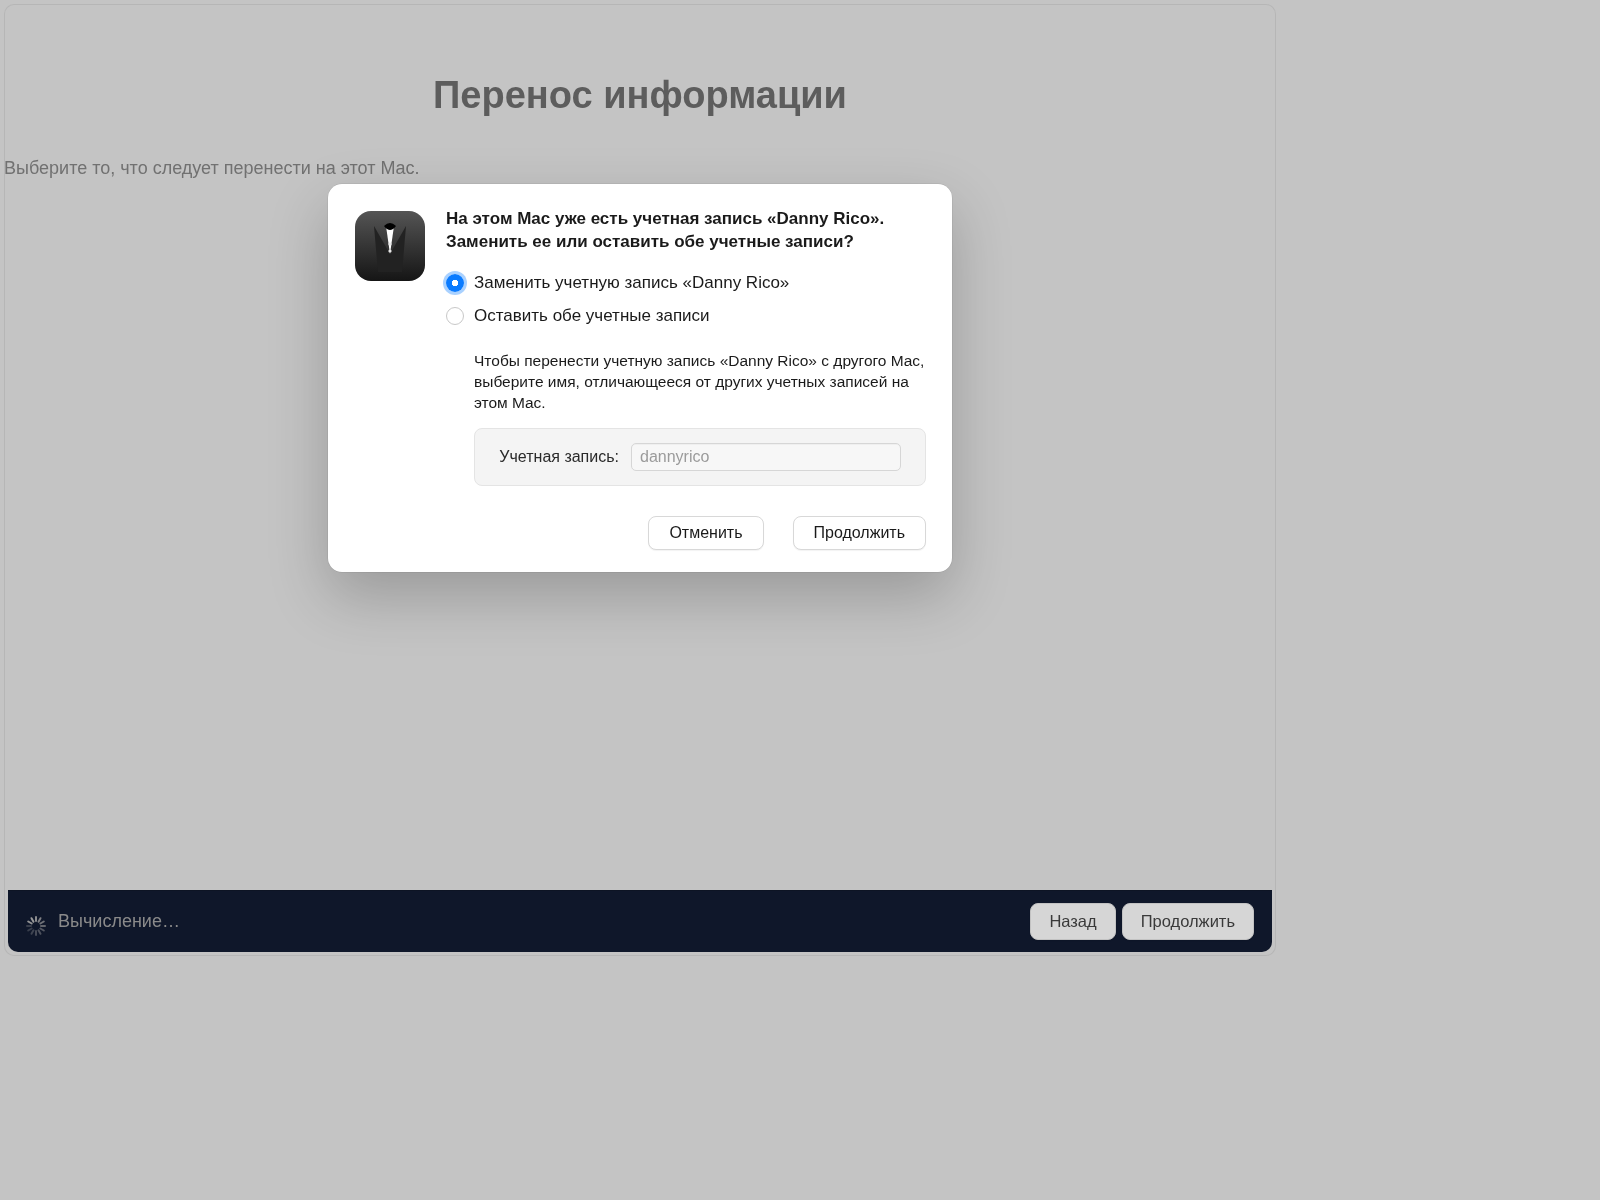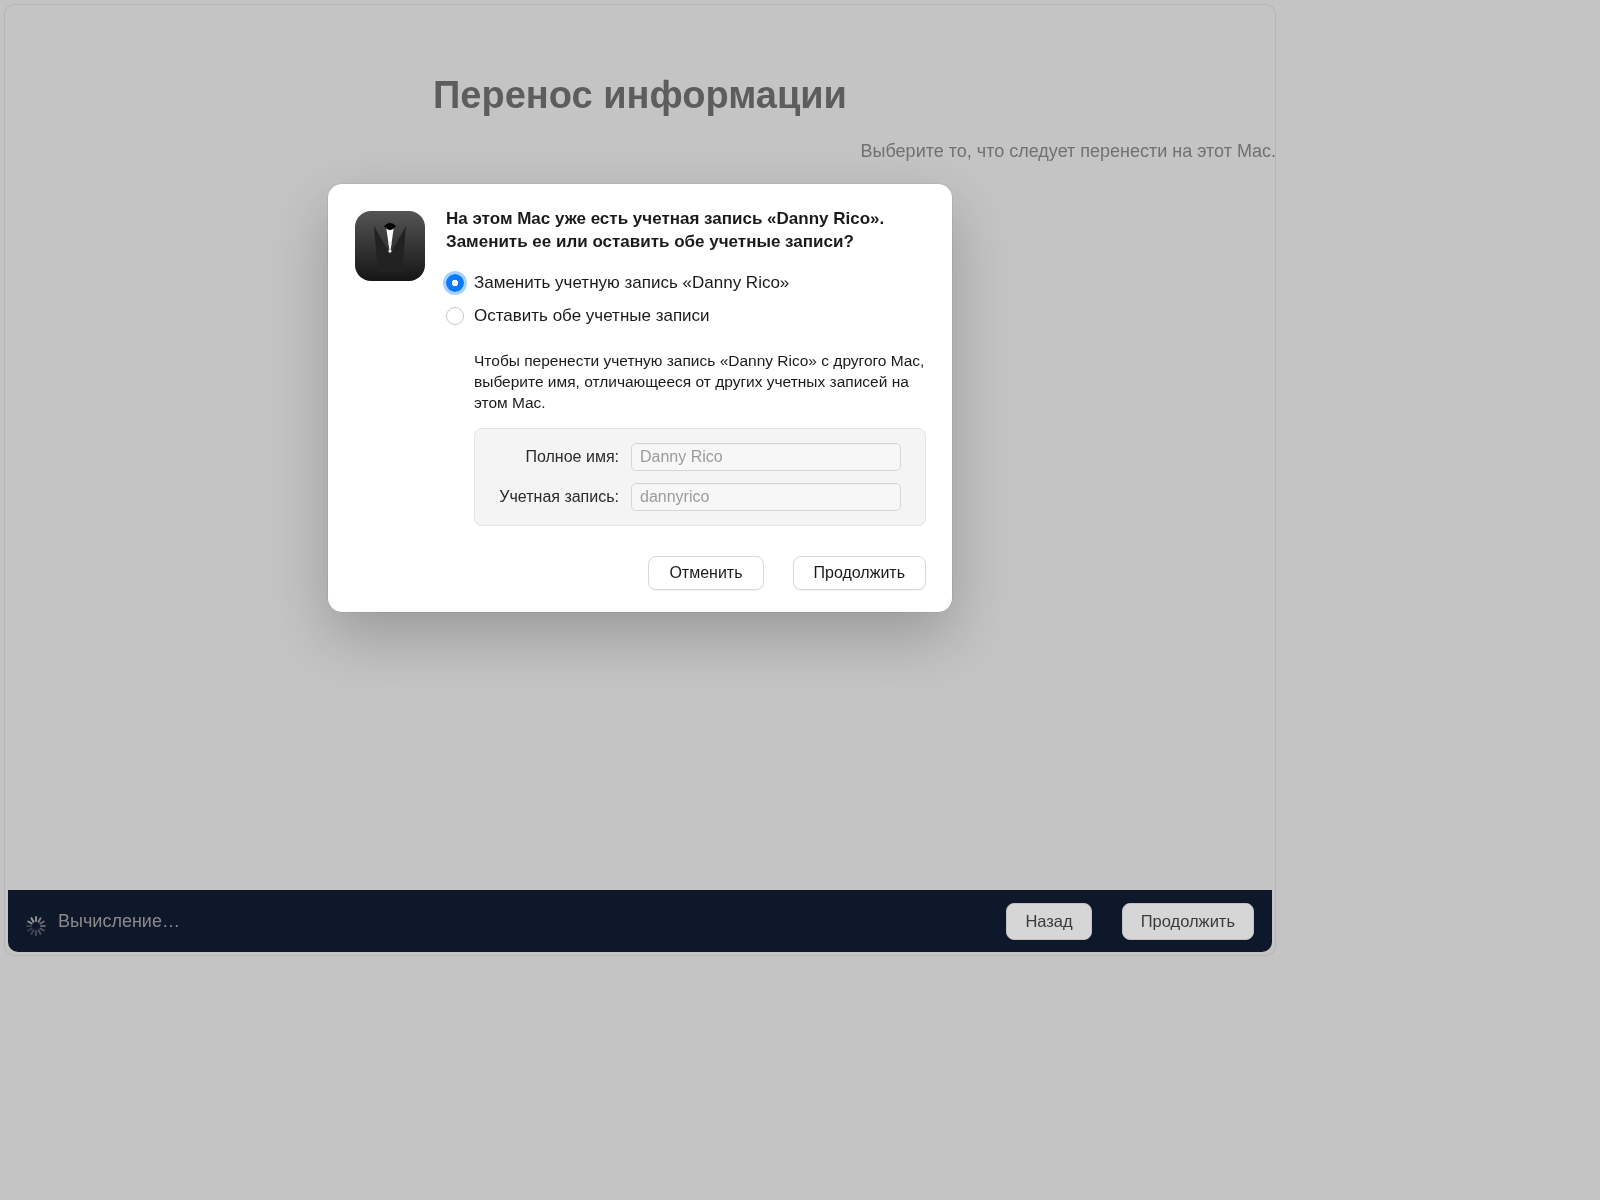--- a/index.html
+++ b/index.html
@@ -19,22 +19,22 @@
       flex-direction: column;
     }
     .page-title {
       margin-top: 70px;
       text-align: center;
       font-size: 38px;
       font-weight: 700;
       color: #5d5d5d;
     }
     .page-subtitle {
-      margin-top: 24px;
-      text-align: right;
+      margin-top: 41px;
+      text-align: left;
       font-size: 18px;
       color: #717171;
     }
     .modal {
       position: absolute;
       top: 180px;
       left: 50%;
       transform: translateX(-50%);
       width: 624px;
       background: #fff;
@@ -114,21 +114,21 @@
       border-bottom-left-radius: 10px;
       border-bottom-right-radius: 10px;
     }
     .footer-left { display: flex; align-items: center; gap: 12px; color: #8a8a8a; font-size: 18px; }
     .spinner { width: 20px; height: 20px; position: relative; }
     .spinner span {
       position: absolute; left: 50%; top: 50%;
       width: 2px; height: 6px; background: #9a9a9a; border-radius: 1px;
       transform-origin: 1px 10px;
     }
-    .footer-right { margin-left: auto; display: flex; gap: 30px; }
+    .footer-right { margin-left: auto; display: flex; gap: 6px; }
     .footer-btn {
       font-size: 16.5px; color: #3a3a3a;
       background: #d6d6d6;
       border: 1px solid #c2c2c2;
       border-radius: 8px;
       padding: 8px 18px;
       box-shadow: 0 1px 1px rgba(0,0,0,0.08);
       cursor: pointer;
     }
   </style>
@@ -169,24 +169,20 @@
         </div>
 
         <div class="option-row">
           <div class="radio"></div>
           <div class="option-label">Оставить обе учетные записи</div>
         </div>
         <div class="info-text">Чтобы перенести учетную запись «Danny Rico» с другого Mac, выберите имя, отличающееся от других учетных записей на этом Mac.</div>
 
         <div class="form-panel">
           <div class="form-row">
-            <div class="form-label">Полное имя:</div>
-            <input class="form-input" disabled="" value="Danny Rico" style="">
-          </div>
-          <div class="form-row">
             <div class="form-label">Учетная запись:</div>
             <input class="form-input" disabled="" value="dannyrico" style="">
           </div>
         </div>
       </div>
     </div>
     <div class="modal-buttons">
       <button class="btn">Отменить</button>
       <button class="btn">Продолжить</button>
     </div>

